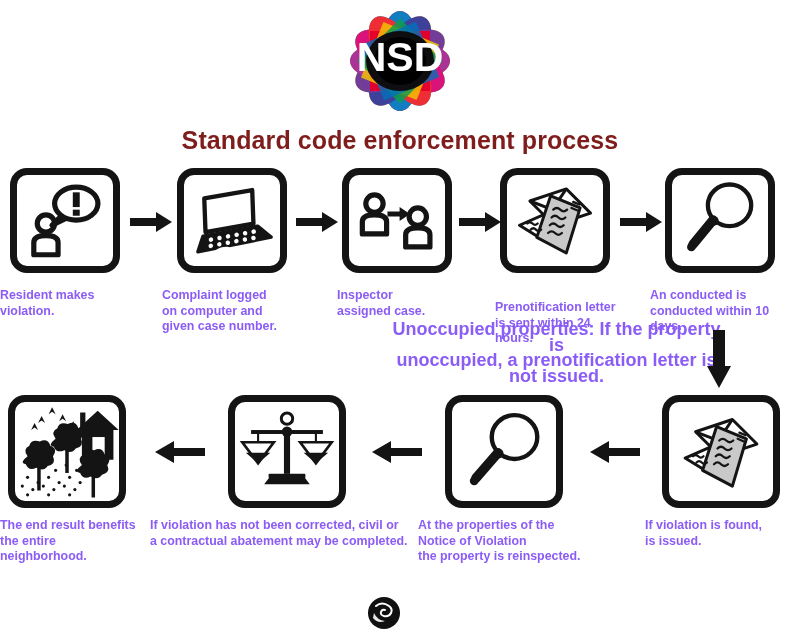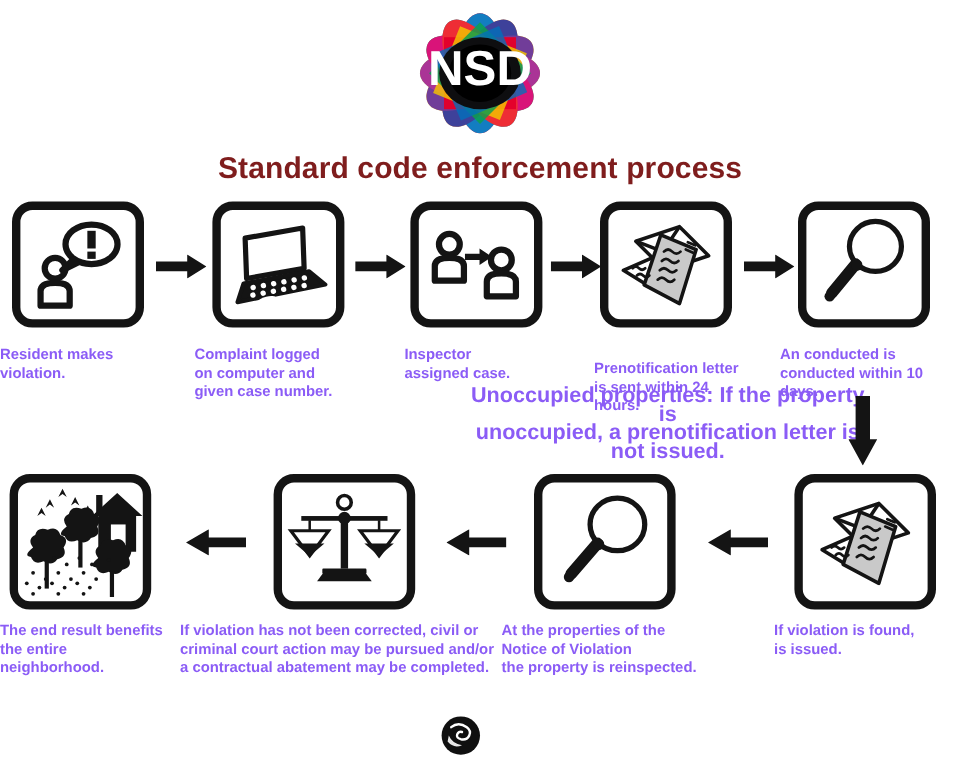--- a/index.html
+++ b/index.html
@@ -321,21 +321,20 @@
       </g>
       <path d="M8 46 L44 46 L26 70 Z" fill="none" stroke="#141414" stroke-width="3"></path>
       <path d="M12 58 L40 58 L26 70 Z"></path>
       <path d="M74 46 L110 46 L92 70 Z" fill="none" stroke="#141414" stroke-width="3"></path>
       <path d="M78 58 L106 58 L92 70 Z"></path>
     </g>
   </svg>
 </div>
 <div class="caption" style="left:150px; top:518px; width:290px;">
   <div>If violation has not been corrected, civil or</div>
-  <div>criminal court action may be pursued and/or</div>
   <div>a contractual abatement may be completed.</div>
 </div>
 
 <div class="arrow" style="left:155px; top:441px;">
   <svg width="50" height="22" viewBox="0 0 50 22">
     <path d="M50 7 L19 7 L19 0 L0 11 L19 22 L19 15 L50 15 Z" fill="#141414"></path>
   </svg>
 </div>
 
 <div class="flow-box" style="left:8px; top:395px; width:118px; height:113px;">

